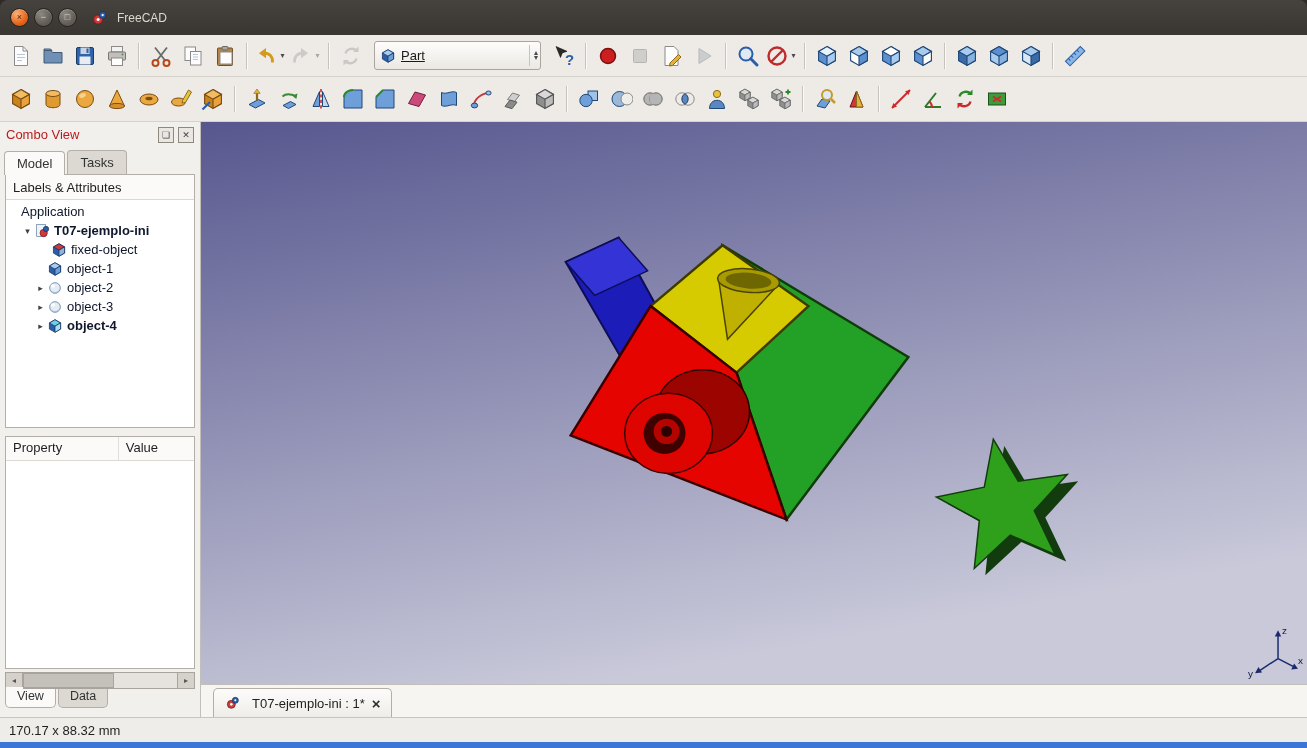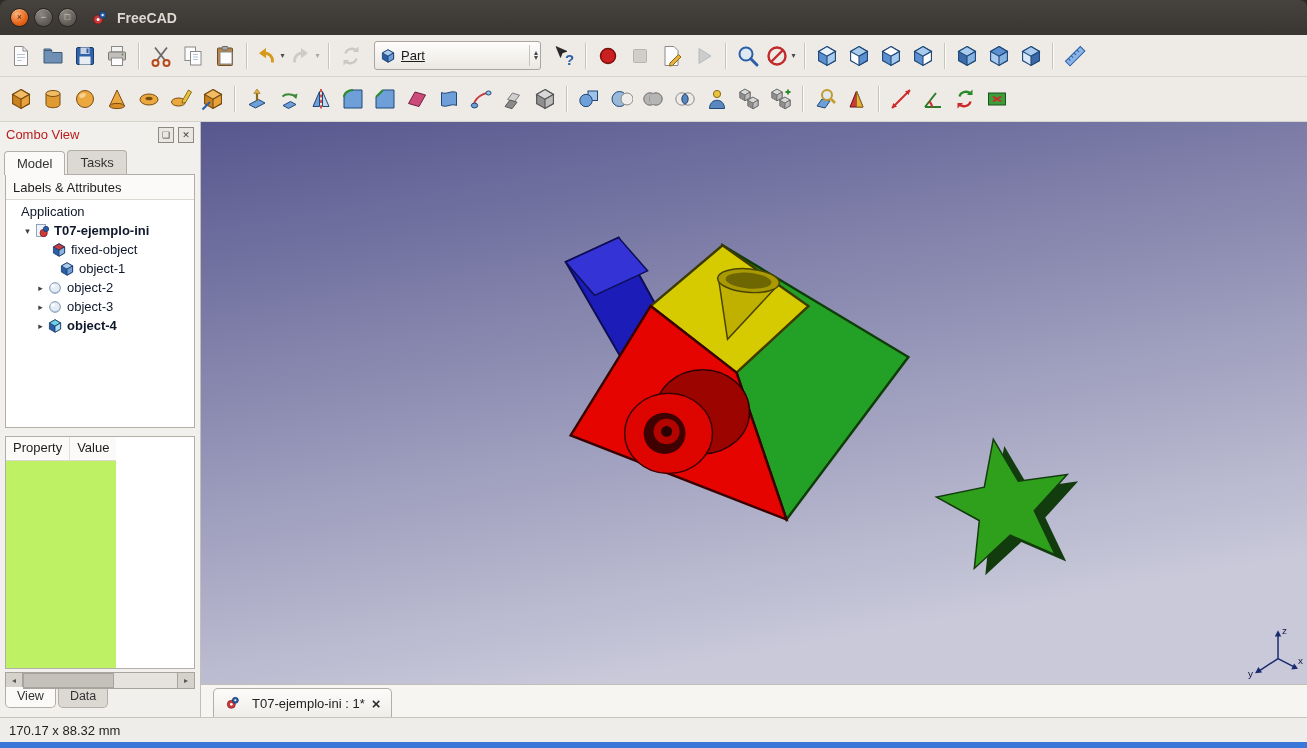--- a/index.html
+++ b/index.html
@@ -11,21 +11,21 @@
   .titlebar{height:35px;flex:none;display:flex;align-items:center;
     background:linear-gradient(#46433f,#393632);border-radius:8px 8px 0 0;
     padding:0 10px;}
   .winbtns{display:flex;align-items:center;gap:5px;margin-right:14px;}
   .wbtn{width:17px;height:17px;border-radius:50%;display:inline-flex;align-items:center;
     justify-content:center;font-size:9px;line-height:1;border:1px solid #26231f;
     box-shadow:inset 0 1px 1px rgba(255,255,255,.28);}
   .wbtn.close{background:radial-gradient(circle at 35% 30%,#f9b37a,#e66317 60%,#c04c09);color:#5e2605;}
   .wbtn.minb,.wbtn.maxb{background:radial-gradient(circle at 35% 30%,#8d8981,#5f5b55 65%);color:#d8d4cc;}
   .app-ico{width:18px;height:18px;margin-right:8px;display:inline-flex;}
-  .title-text{color:#dcd8d0;font-weight:bold;font-size:14px;}
+  .title-text{color:#dcd8d0;font-weight:normal;font-size:12px;}
 
   
   .toolbar{flex:none;display:flex;align-items:center;background:#eeeae6;
     border-bottom:1px solid #d6d2cc;padding:2px 5px;}
   .toolbar.row1{height:37px;}
   .toolbar.row2{height:40px;}
   .tbtn{min-width:30px;height:30px;display:inline-flex;align-items:center;justify-content:center;
     border-radius:3px;padding:0 1px;}
   .tbtn.disabled{opacity:.42;filter:grayscale(70%);}
   .ticonwrap{display:flex;}
@@ -57,22 +57,22 @@
     display:flex;flex-direction:column;overflow:hidden;}
   .tree-colhead{height:24px;flex:none;display:flex;align-items:center;padding:0 7px;
     border-bottom:1px solid #dcd8d2;background:#fbfaf9;color:#1e1e1e;}
   .tree-list{flex:1;padding-top:2px;overflow:hidden;}
   .tree-row{display:flex;align-items:center;height:19px;}
   .expander{width:13px;flex:none;text-align:center;font-size:9px;color:#3e3e3e;}
   .ticon{width:16px;height:16px;flex:none;margin-right:4px;display:inline-flex;}
   .tlabel{color:#0f172a;white-space:nowrap;}
   .bold{font-weight:bold;}
   .splitgap{height:8px;flex:none;}
-  .prop-panel{flex:1;margin:0 5px;background:#bef264;border:1px solid #b3afa8;
-    display:flex;flex-direction:row;overflow:hidden;}
+  .prop-panel{flex:1;margin:0 5px;background:#84cc16;border:1px solid #b3afa8;
+    display:flex;flex-direction:column;overflow:hidden;}
   .prop-head{height:23px;flex:none;display:flex;border-bottom:1px solid #dcd8d2;background:#fbfaf9;}
   .prop-col{padding:3px 7px;border-right:1px solid #e2ded8;color:#1e1e1e;}
   .prop-col.c1{width:52%;}
   .prop-col.c2{flex:1;border-right:none;}
   .prop-body{flex:1;background:#fff;}
   .hscroll{height:15px;flex:none;margin:3px 5px 0;display:flex;}
   .sb-btn{width:16px;height:15px;background:#d5d1cb;border:1px solid #a8a49d;
     display:flex;align-items:center;justify-content:center;font-size:8px;color:#555;}
   .sb-track{flex:1;height:15px;background:#e6e3de;border-top:1px solid #a8a49d;
     border-bottom:1px solid #a8a49d;position:relative;}
@@ -673,21 +673,21 @@
               <span class="expander"></span>
               <span class="ticon">
                 <svg width="16" height="16" viewBox="0 0 24 24">
                   <path d="M12 2.6 20.4 7.4 20.4 16.6 12 21.4 3.6 16.6 3.6 7.4Z" fill="#2a5fa8" stroke="#10305e" stroke-width="1.1"></path>
                   <path d="M12 2.6 20.4 7.4 12 12.2 3.6 7.4Z" fill="#cc3a3a" stroke="#10305e" stroke-width="1.1"></path>
                   <path d="M20.4 7.4 20.4 16.6 12 21.4 12 12.2Z" fill="#8fb4dc" stroke="#10305e" stroke-width="1.1"></path>
                 </svg>
               </span>
               <span class="tlabel">fixed-object</span>
             </div>
-            <div class="tree-row" style="padding-left: 40px;">
+            <div class="tree-row" style="padding-left: 28px;">
               <span class="expander"></span>
               <span class="ticon">
                 <svg width="16" height="16" viewBox="0 0 24 24">
                   <path d="M12 2.6 20.4 7.4 20.4 16.6 12 21.4 3.6 16.6 3.6 7.4Z" fill="#2a5fa8" stroke="#10305e" stroke-width="1.1"></path>
                   <path d="M12 2.6 20.4 7.4 12 12.2 3.6 7.4Z" fill="#a9cbee" stroke="#10305e" stroke-width="1.1"></path>
                   <path d="M20.4 7.4 20.4 16.6 12 21.4 12 12.2Z" fill="#6f9fd8" stroke="#10305e" stroke-width="1.1"></path>
                 </svg>
               </span>
               <span class="tlabel">object-1</span>
             </div>

